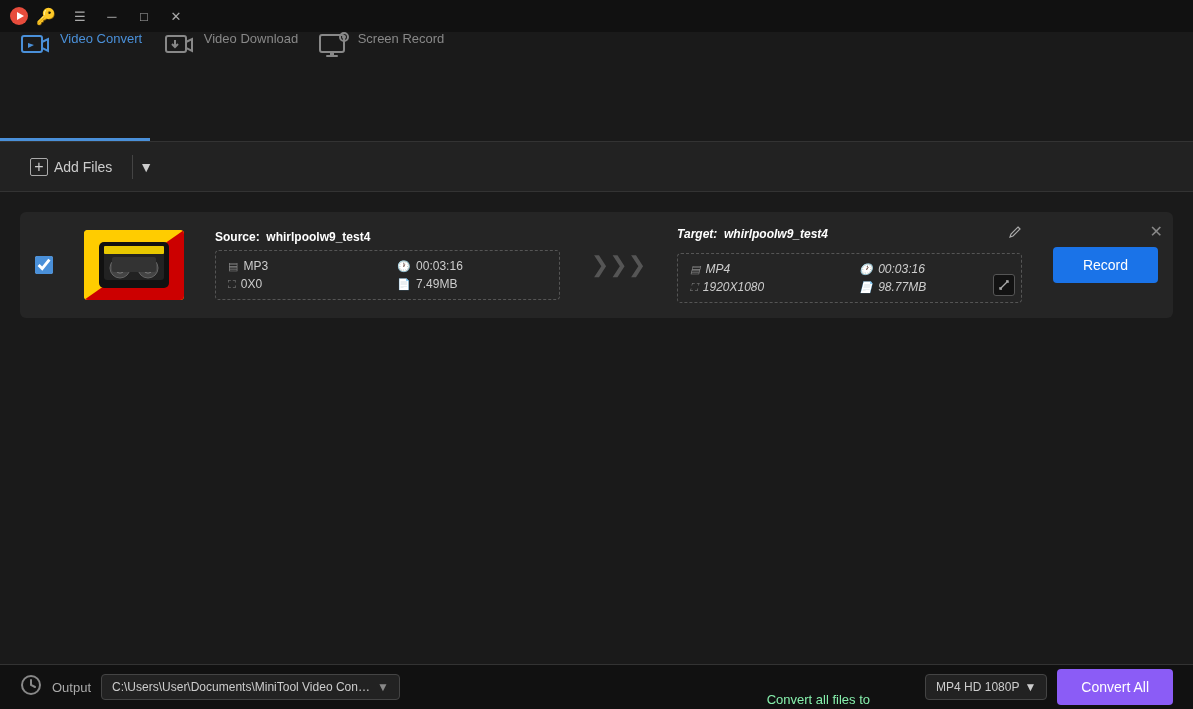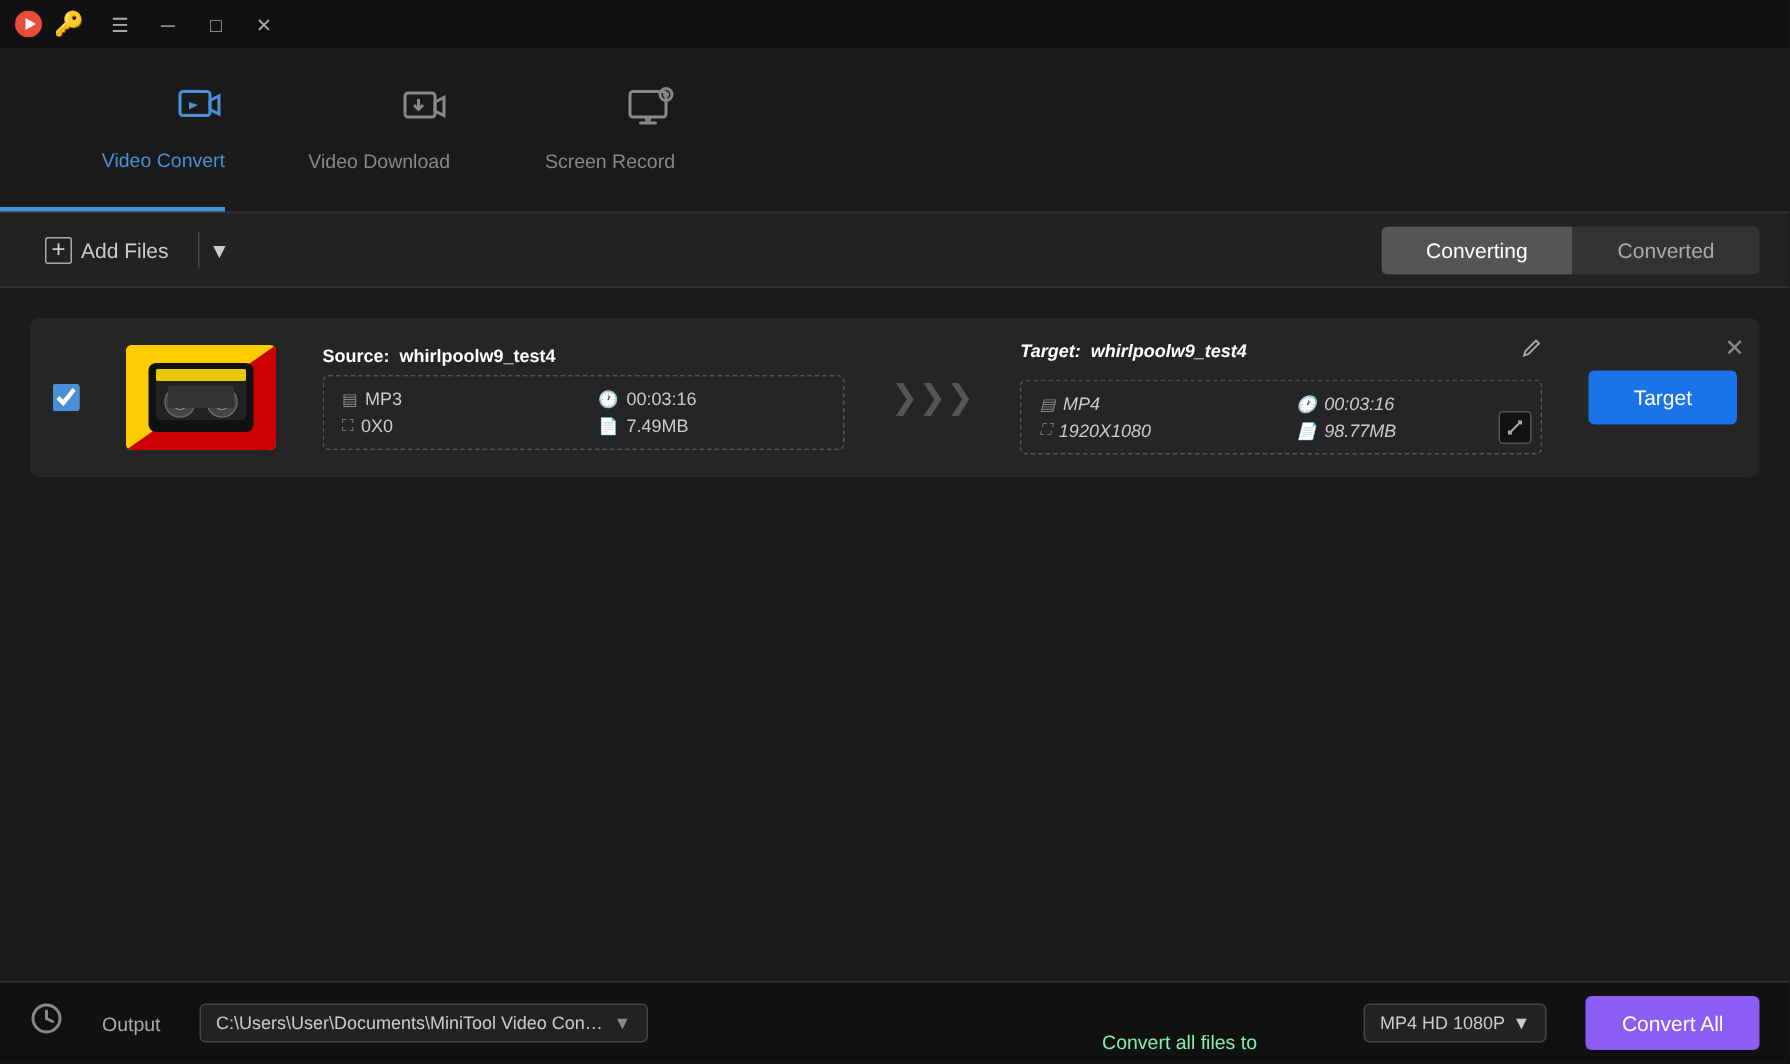--- a/index.html
+++ b/index.html
@@ -58,28 +58,28 @@
       background: #1a1a1a;
       height: 110px;
       display: flex;
       align-items: flex-end;
       border-bottom: 1px solid #333;
     }
     .nav-item {
       width: 150px;
       height: 110px;
       display: flex;
-      flex-direction: column;
-      align-items: flex-end;
+      align-items: flex-start;
       justify-content: center;
       cursor: pointer;
       color: #888;
       font-size: 13px;
       gap: 8px;
       position: relative;
+      padding-left: 12px;
     }
     .nav-item.active {
       color: #4a90d9;
       border-bottom: 3px solid #4a90d9;
     }
     .nav-item .nav-icon {
       font-size: 28px;
     }
     .nav-item.active .nav-icon {
       color: #4a90d9;
@@ -281,25 +281,25 @@
       background: none;
       border: none;
       color: #888;
       cursor: pointer;
       font-size: 16px;
     }
 
     
     #footer {
       background: #111;
-      height: 55px;
+      height: 45px;
       display: flex;
       align-items: center;
       padding: 0 20px;
-      gap: 26px;
+      gap: 10px;
       border-top: 1px solid #333;
       position: absolute;
       bottom: 0;
       left: 0;
       right: 0;
     }
     .footer-clock {
       font-size: 20px;
       color: #888;
     }
@@ -408,24 +408,20 @@
   </div>
 </div>
 
 <div id="toolbar">
   <button id="add-files-btn">
     <span style="font-size:16px; border:1.5px solid #aaa; width:18px; height:18px; display:flex; align-items:center; justify-content:center; border-radius:2px;">+</span>
     <span>Add Files</span>
   </button>
   <button class="add-dropdown">▼</button>
 
-  <div class="tab-group">
-    <button class="tab-btn active">Converting</button>
-    <button class="tab-btn">Converted</button>
-  </div>
 </div>
 
 <div id="main">
   <div class="file-card">
     <input type="checkbox" class="checkbox" checked="" style="">
 
     <div class="thumbnail">
       <div class="thumbnail-img">
         
         <svg width="100" height="70" viewBox="0 0 100 70" xmlns="http://www.w3.org/2000/svg">
@@ -509,21 +505,21 @@
         <button class="resize-icon-btn">
           <svg width="12" height="12" viewBox="0 0 12 12" fill="none">
             <polyline points="8,2 10,2 10,4" stroke="#aaa" stroke-width="1.3"></polyline>
             <polyline points="4,10 2,10 2,8" stroke="#aaa" stroke-width="1.3"></polyline>
             <line x1="2" y1="10" x2="10" y2="2" stroke="#aaa" stroke-width="1.3"></line>
           </svg>
         </button>
       </div>
     </div>
 
-    <button class="convert-btn">Target</button>
+    <button class="convert-btn">Record</button>
 
     <button class="close-card-btn">✕</button>
   </div>
 </div>
 
 <div id="footer">
   <span class="footer-clock">
     <svg width="22" height="22" viewBox="0 0 22 22" fill="none">
       <circle cx="11" cy="11" r="9" stroke="#888" stroke-width="2"></circle>
       <path d="M11 6 L11 11 L15 13" stroke="#888" stroke-width="2" stroke-linecap="round"></path>

